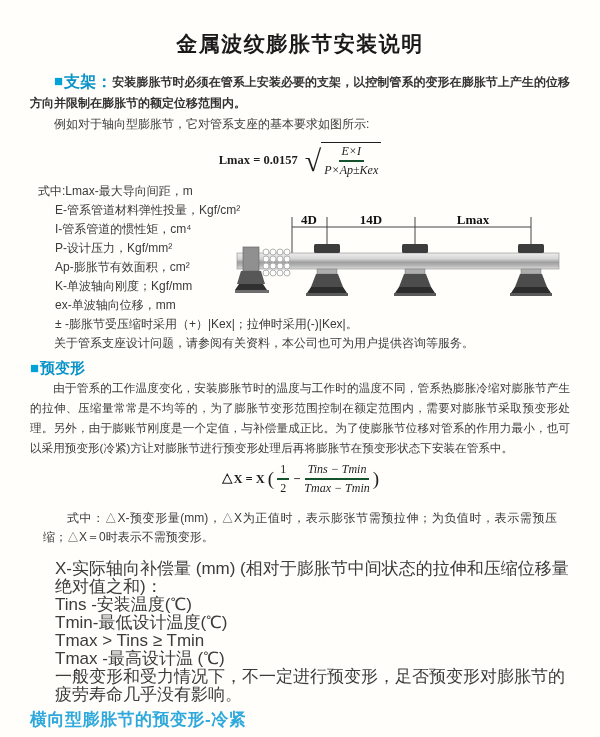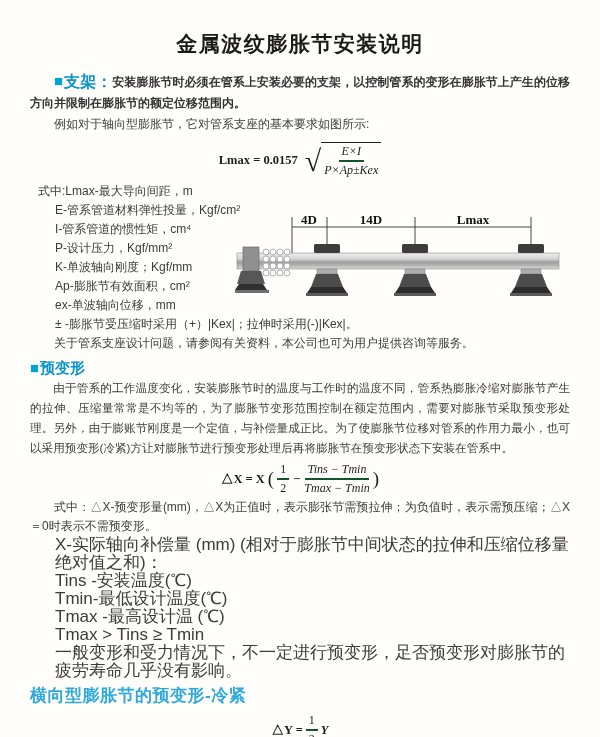--- a/index.html
+++ b/index.html
@@ -40,21 +40,21 @@
   .ital{font-style:italic;}
   .paren{font-size:19px;font-weight:400;line-height:1;transform:translateY(-1px);}
   .minus{font-weight:bold;padding:0 1px;}
   
   .defs-wrap{position:relative;margin-top:2px;}
   .def-line{font-size:12px;line-height:19px;margin-left:25px;white-space:nowrap;}
   .def-line.first{margin-left:8px;}
   .diagram{position:absolute;left:205px;top:31px;width:360px;height:96px;}
   
   .axial-line{font-size:17px;line-height:18px;margin-left:25px;}
-  .explain{margin:0;font-size:12px;line-height:19px;text-align:justify;}
+  .explain{margin:13px;font-size:12px;line-height:19px;text-align:justify;}
   .note-line{font-size:12px;line-height:18px;margin-left:25px;}
   .p2{font-size:11.6px;line-height:20px;}
 </style>
 </head>
 <body>
 
 <div class="page">
 
   <h1 class="title">金属波纹膨胀节安装说明</h1>
 
@@ -72,22 +72,22 @@
         <span class="den">P×Ap±Kex</span>
       </span>
     </span>
   </div>
 
   <div class="defs-wrap">
     <div class="def-line first">式中:Lmax-最大导向间距，m</div>
     <div class="def-line">E-管系管道材料弹性投量，Kgf/cm²</div>
     <div class="def-line">I-管系管道的惯性矩，cm⁴</div>
     <div class="def-line">P-设计压力，Kgf/mm²</div>
+    <div class="def-line">Ap-膨胀节有效面积，cm²</div>
     <div class="def-line">K-单波轴向刚度；Kgf/mm</div>
-    <div class="def-line">Ap-膨胀节有效面积，cm²</div>
     <div class="def-line">ex-单波轴向位移，mm</div>
     <div class="def-line">± -膨胀节受压缩时采用（+）|Kex|；拉伸时采用(-)|Kex|。</div>
 
     <svg class="diagram" viewBox="0 0 360 96">
       <defs>
         <linearGradient id="pipeGrad" x1="0" y1="0" x2="0" y2="1">
           <stop offset="0" stop-color="#ececec"></stop>
           <stop offset="0.35" stop-color="#d7d7d7"></stop>
           <stop offset="0.58" stop-color="#9f9f9f"></stop>
           <stop offset="0.78" stop-color="#b4b4b4"></stop>
@@ -178,22 +178,22 @@
       <span class="num">Tins − Tmin</span>
       <span class="den">Tmax − Tmin</span>
     </span>
     <span class="paren">)</span>
   </div>
 
   <p class="explain indent">式中：△X-预变形量(mm)，△X为正值时，表示膨张节需预拉伸；为负值时，表示需预压缩；△X＝0时表示不需预变形。</p>
   <div class="axial-line">X-实际轴向补偿量 (mm) (相对于膨胀节中间状态的拉伸和压缩位移量绝对值之和)：</div>
   <div class="axial-line">Tins -安装温度(℃)</div>
   <div class="axial-line">Tmin-最低设计温度(℃)</div>
+  <div class="axial-line">Tmax &gt; Tins ≥ Tmin</div>
   <div class="axial-line">Tmax -最高设计温 (℃)</div>
-  <div class="axial-line">Tmax &gt; Tins ≥ Tmin</div>
   <div class="axial-line">一般变形和受力情况下，不一定进行预变形，足否预变形对膨胀节的疲劳寿命几乎没有影响。</div>
 
   <h3 class="h-lateral">横向型膨胀节的预变形-冷紧</h3>
 
   <div class="formula f3">
     <span class="f-bold">△Y =</span>
     <span class="frac">
       <span class="num">1</span>
       <span class="den">2</span>
     </span>

